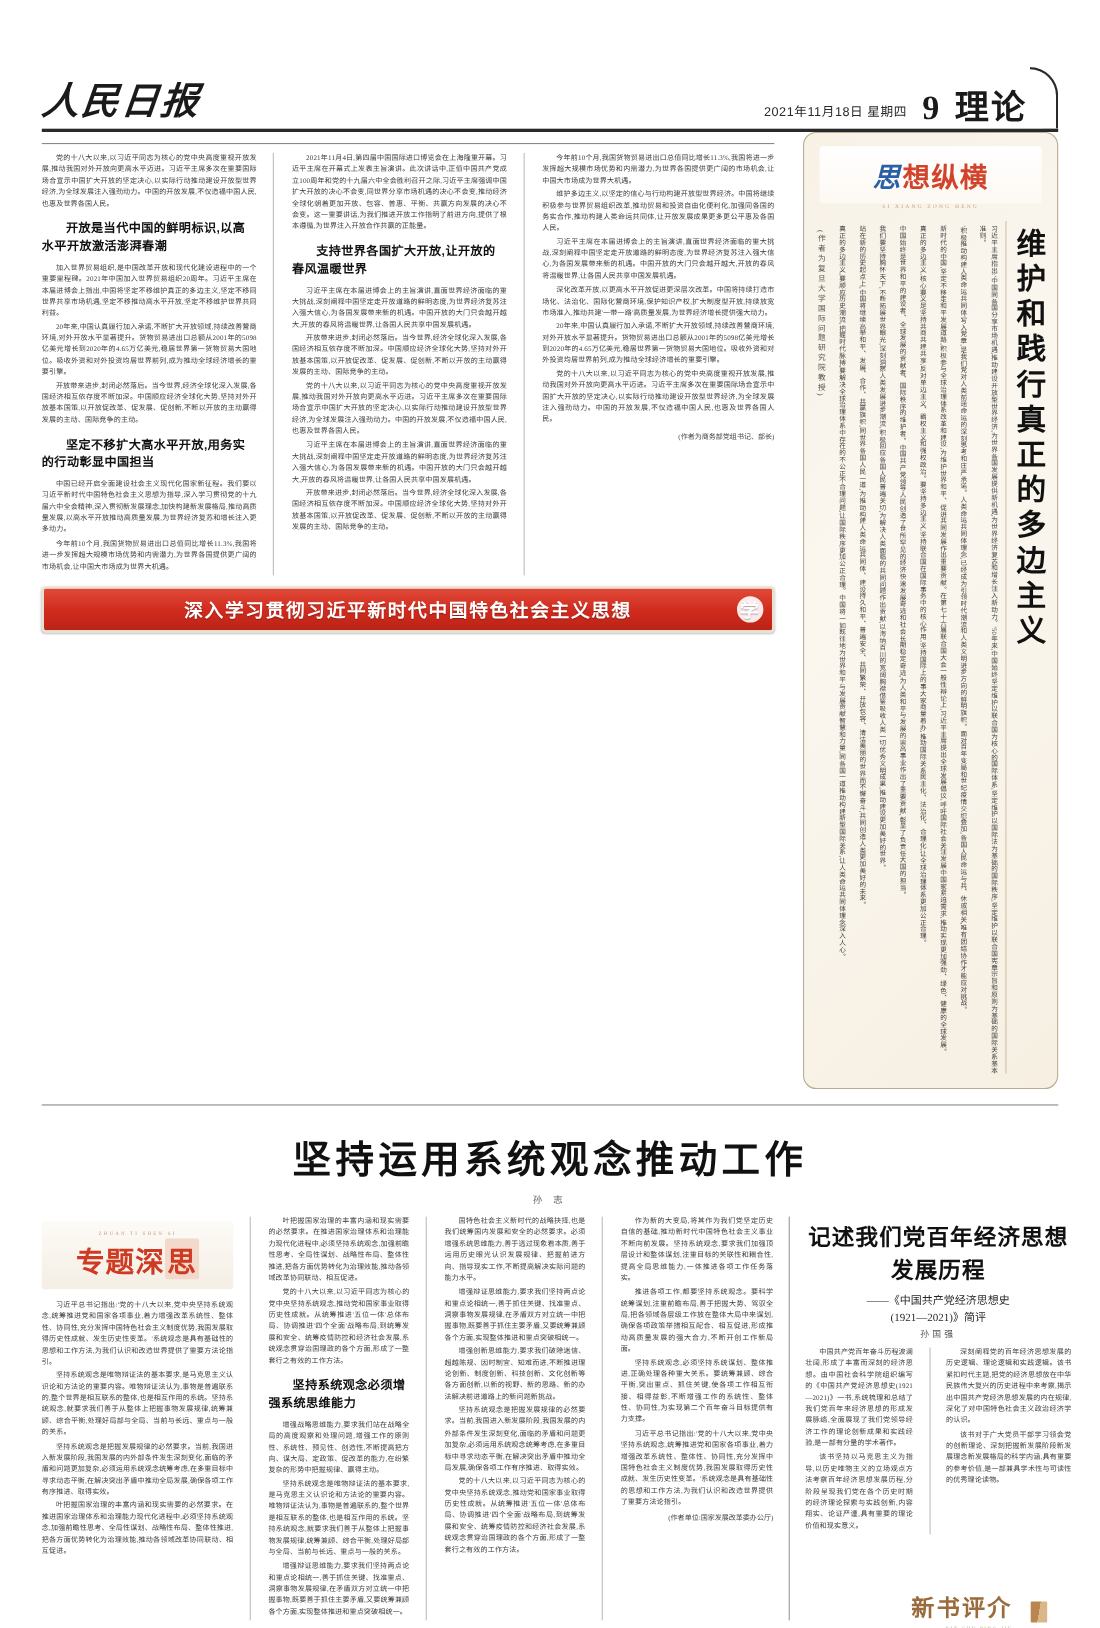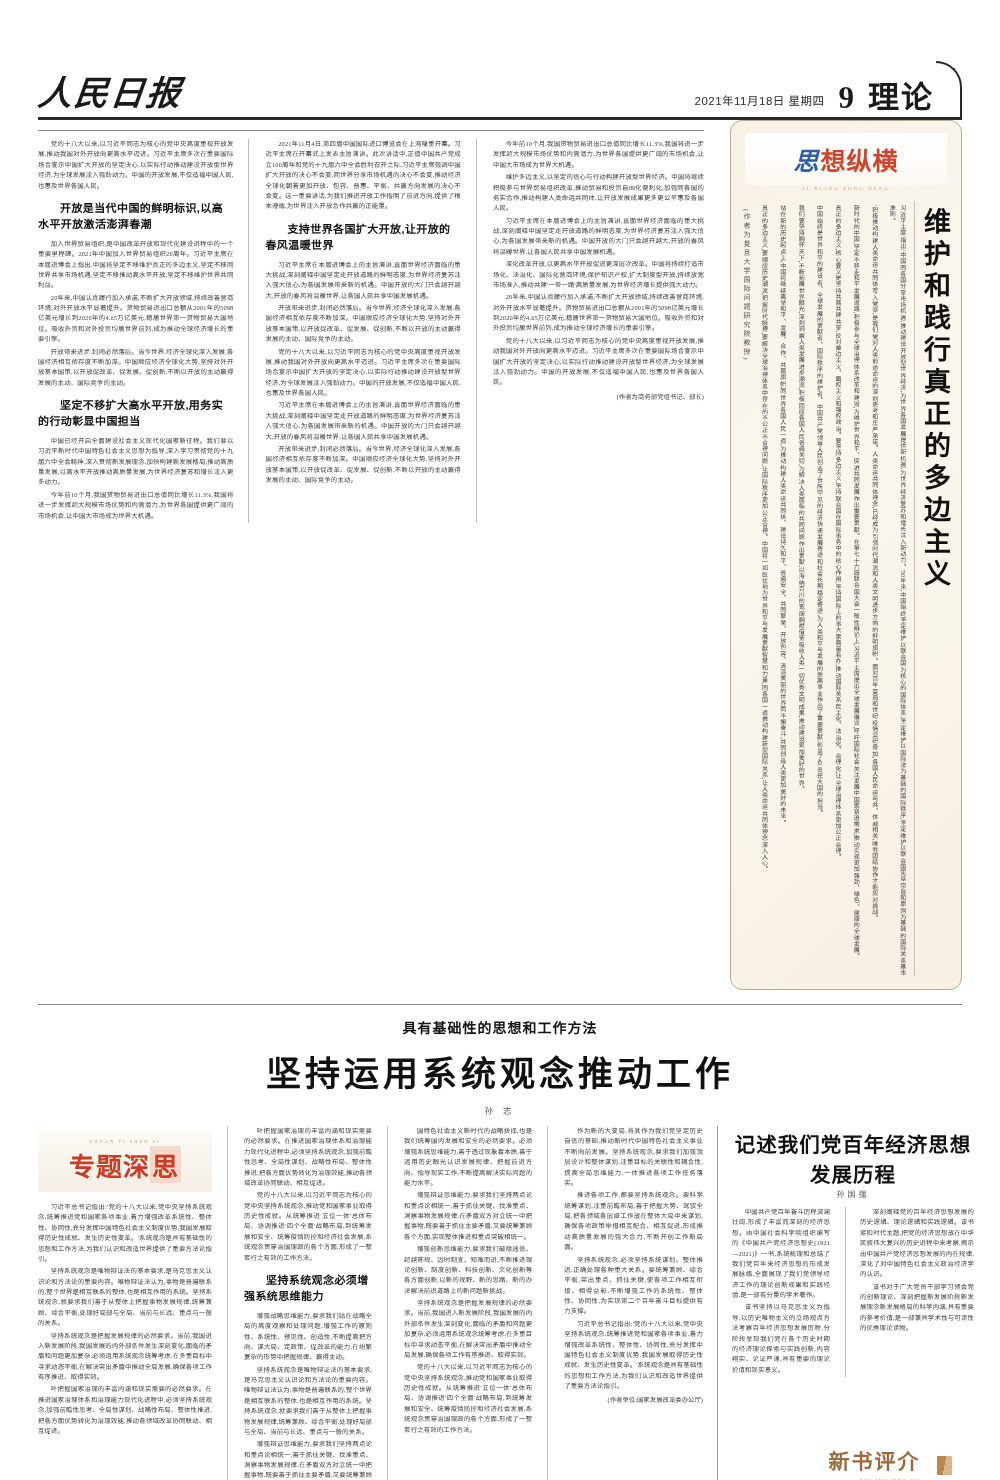--- a/index.html
+++ b/index.html
@@ -310,20 +310,24 @@
               <p>维护多边主义,以坚定的信心与行动构建开放型世界经济。中国将继续积极参与世界贸易组织改革,推动贸易和投资自由化便利化,加强同各国的务实合作,推动构建人类命运共同体,让开放发展成果更多更公平惠及各国人民。</p>
               <p>习近平主席在本届进博会上的主旨演讲,直面世界经济面临的重大挑战,深刻阐释中国坚定走开放道路的鲜明态度,为世界经济复苏注入强大信心,为各国发展带来新的机遇。中国开放的大门只会越开越大,开放的春风将温暖世界,让各国人民共享中国发展机遇。</p>
               <p>深化改革开放,以更高水平开放促进更深层次改革。中国将持续打造市场化、法治化、国际化营商环境,保护知识产权,扩大制度型开放,持续放宽市场准入,推动共建'一带一路'高质量发展,为世界经济增长提供强大动力。</p>
               <p>20年来,中国认真履行加入承诺,不断扩大开放领域,持续改善营商环境,对外开放水平显著提升。货物贸易进出口总额从2001年的5098亿美元增长到2020年的4.65万亿美元,稳居世界第一货物贸易大国地位。吸收外资和对外投资均居世界前列,成为推动全球经济增长的重要引擎。</p>
               <p>党的十八大以来,以习近平同志为核心的党中央高度重视开放发展,推动我国对外开放向更高水平迈进。习近平主席多次在重要国际场合宣示中国扩大开放的坚定决心,以实际行动推动建设开放型世界经济,为全球发展注入强劲动力。中国的开放发展,不仅造福中国人民,也惠及世界各国人民。</p>
             </div>
             <div class="source-line">(作者为商务部党组书记、部长)</div>
           </div>
         </div>
 
+        <div class="red-banner">
+          <span>深入学习贯彻习近平新时代中国特色社会主义思想</span>
+          <span class="banner-mark">学</span>
+        </div>
       </div>
 
       <div class="top-right">
         <div class="sx-logo-box">
           <span class="sx-si">思</span>
           <span class="sx-rest">想纵横</span>
         </div>
         <div class="sx-pinyin">SI XIANG ZONG HENG</div>
 
         <div class="sx-body">
@@ -337,21 +341,20 @@
             <div class="v-col">我们要坚持胸怀天下,不断拓展世界眼光,深刻洞察人类发展进步潮流,积极回应各国人民普遍关切,为解决人类面临的共同问题作出贡献,以海纳百川的宽阔胸襟借鉴吸收人类一切优秀文明成果,推动建设更加美好的世界。</div>
             <div class="v-col">站在新的历史起点上,中国将继续高举和平、发展、合作、共赢旗帜,同世界各国人民一道,为推动构建人类命运共同体、建设持久和平、普遍安全、共同繁荣、开放包容、清洁美丽的世界而不懈奋斗,共同创造人类更加美好的未来。</div>
             <div class="v-col">真正的多边主义,要顺应历史潮流,把握时代脉搏,要解决全球治理体系中存在的不公正不合理问题,让国际秩序更加公正合理。中国将一如既往地为世界和平与发展贡献智慧和力量,同各国一道推动构建新型国际关系,让人类命运共同体理念深入人心。</div>
             <div class="v-author">(作者为复旦大学国际问题研究院教授)</div>
           </div>
         </div>
       </div>
     </div>
 
     <div class="mid-section">
-      <div class="mid-kicker">具有基础性的思想和工作方法</div>
       <h2 class="mid-title">坚持运用系统观念推动工作</h2>
       <div class="mid-byline">孙 志</div>
     </div>
 
     <div class="bottom-section">
 
       <div class="bottom-left">
         <div class="cols3b">
           <div class="colb col-sep">
             <div class="zt-badge">
@@ -399,20 +402,24 @@
               <p>坚持系统观念,必须坚持系统谋划、整体推进,正确处理各种重大关系。要统筹兼顾、综合平衡,突出重点、抓住关键,使各项工作相互衔接、相得益彰,不断增强工作的系统性、整体性、协同性,为实现第二个百年奋斗目标提供有力支撑。</p>
               <p>习近平总书记指出:'党的十八大以来,党中央坚持系统观念,统筹推进党和国家各项事业,着力增强改革系统性、整体性、协同性,充分发挥中国特色社会主义制度优势,我国发展取得历史性成就、发生历史性变革。'系统观念是具有基础性的思想和工作方法,为我们认识和改造世界提供了重要方法论指引。</p>
             </div>
             <div class="source-line">(作者单位:国家发展改革委办公厅)</div>
           </div>
         </div>
       </div>
 
       <div class="bottom-right">
         <div class="br-title">记述我们党百年经济思想发展历程</div>
+        <div class="br-sub">
+          <div>——《中国共产党经济思想史</div>
+          <div>(1921—2021)》简评</div>
+        </div>
         <div class="br-byline">孙国强</div>
         <div class="br-cols">
           <div class="br-col col-sep">
             <div class="bodytext">
               <p>中国共产党百年奋斗历程波澜壮阔,形成了丰富而深刻的经济思想。由中国社会科学院组织编写的《中国共产党经济思想史(1921—2021)》一书,系统梳理和总结了我们党百年来经济思想的形成发展脉络,全面展现了我们党领导经济工作的理论创新成果和实践经验,是一部有分量的学术著作。</p>
               <p>该书坚持以马克思主义为指导,以历史唯物主义的立场观点方法考察百年经济思想发展历程,分阶段呈现我们党在各个历史时期的经济理论探索与实践创新,内容翔实、论证严谨,具有重要的理论价值和现实意义。</p>
             </div>
           </div>
           <div class="br-col">
             <div class="bodytext">

